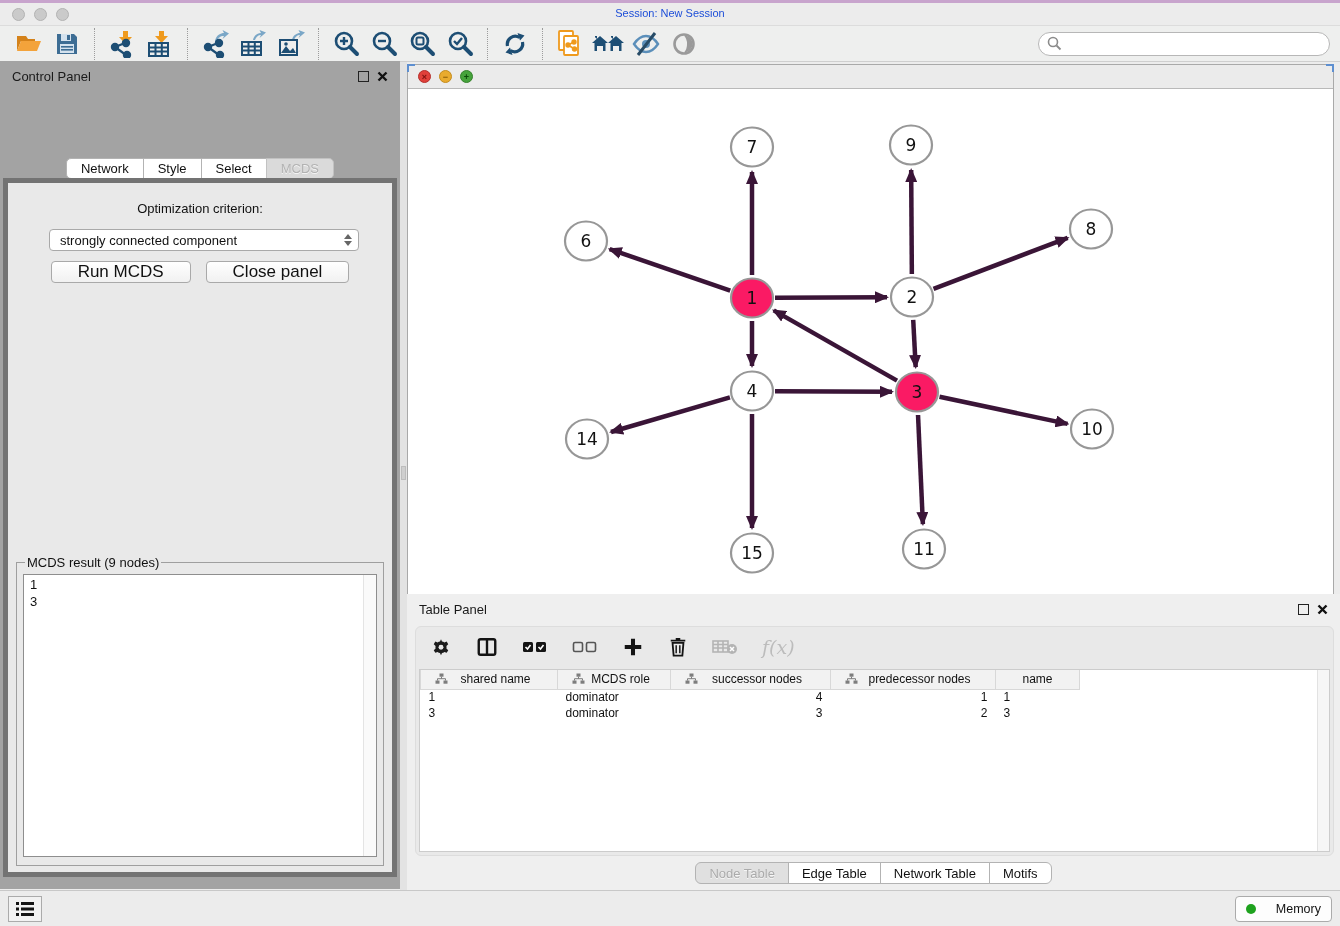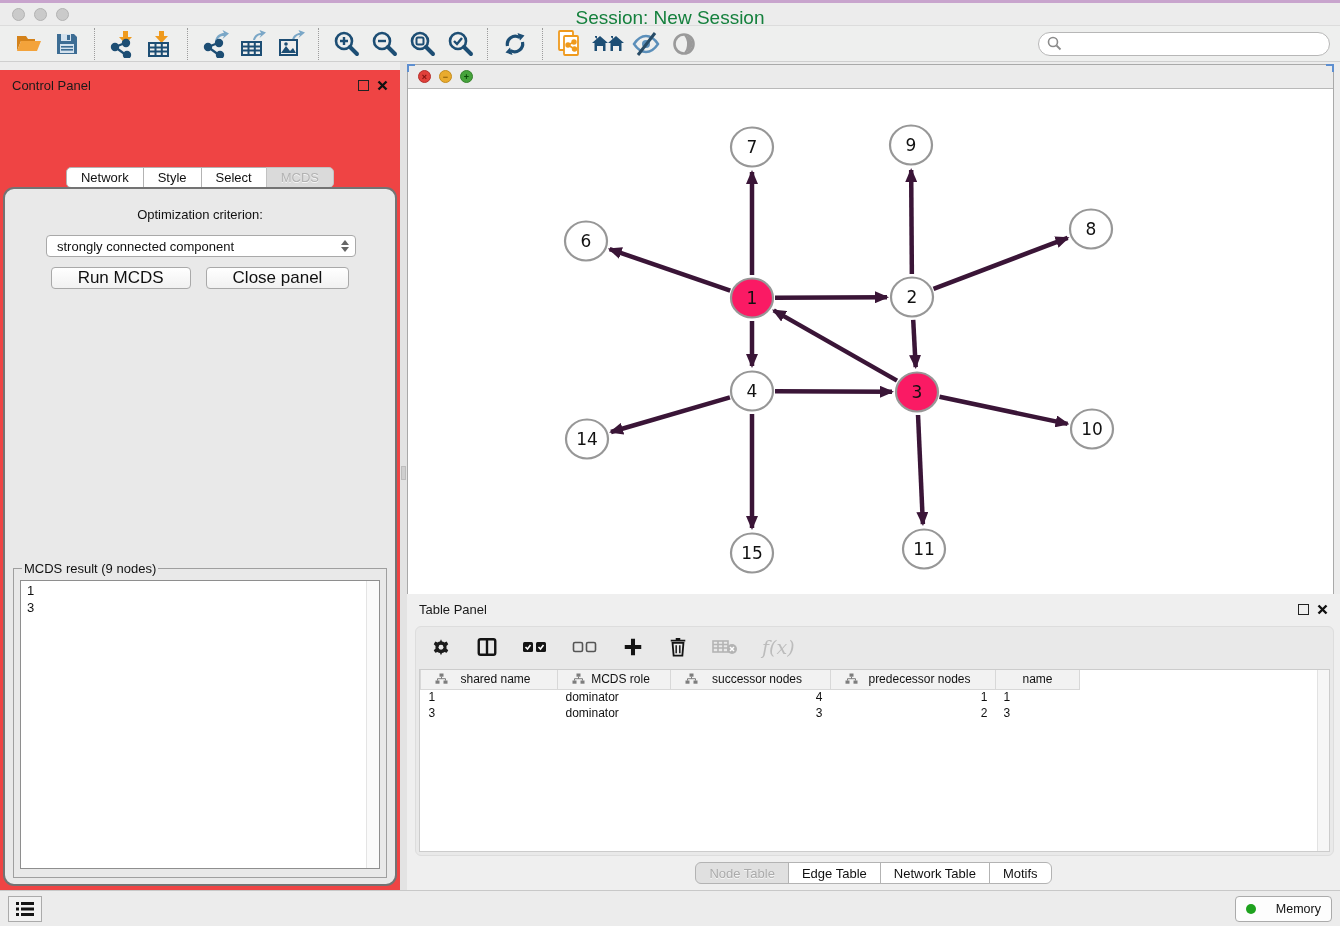--- a/index.html
+++ b/index.html
@@ -4,42 +4,42 @@
 <style>
   * { margin:0; padding:0; box-sizing:border-box; }
   html,body { width:1340px; height:926px; font-family:"Liberation Sans", sans-serif; }
   .app { position:relative; width:1340px; height:926px; background:#ececec; overflow:hidden; }
 
   
   .mac-titlebar { position:absolute; left:0; top:0; width:1340px; height:26px; background:#ececec; border-bottom:1px solid #dcdcdc; }
   .purple-strip { position:absolute; left:0; top:0; width:100%; height:3px; background:#c8a4cd; }
   .tl { position:absolute; top:8px; width:13px; height:13px; border-radius:50%; background:#cacaca; border:1px solid #b3b3b3; }
   .tl.t1{ left:12px; } .tl.t2{ left:34px; } .tl.t3{ left:56px; }
-  .app-title { position:absolute; left:0; right:0; top:7px; text-align:center; font-size:19px; color:#15803d; }
+  .app-title { position:absolute; left:0; right:0; top:7px; text-align:center; font-size:11px; color:#1d4ed8; }
 
   
   .toolbar { position:absolute; left:0; top:26px; width:1340px; height:36px; background:#eeefee; border-bottom:1px solid #cfcfcf; display:flex; align-items:center; padding:0 10px; }
   .tb-btn { width:38px; height:32px; display:flex; align-items:center; justify-content:center; flex:0 0 auto; }
   .tb-btn svg { display:block; }
   .tb-sep { width:1px; height:32px; border-left:1px dotted #9c9c9c; margin:0 8px; flex:0 0 auto; }
   .search-box { margin-left:auto; width:292px; height:24px; background:#fff; border:1px solid #b7b7b7; border-radius:12px; display:flex; align-items:center; padding:0 8px; }
   .search-box input { border:none; outline:none; flex:1; font-size:13px; background:transparent; margin-left:5px; }
 
   
-  .control-panel { position:absolute; left:0; top:70px; width:400px; height:828px; background:#ef4444; }
+  .control-panel { position:absolute; left:0; top:61px; width:400px; height:828px; background:#a3a3a3; }
   .panel-header { position:relative; height:30px; display:flex; align-items:center; padding:0 12px; font-size:13px; color:#1a1a1a; }
   .panel-header .ph-icons { margin-left:auto; display:flex; align-items:center; gap:8px; }
   .float-ic { width:11px; height:11px; border:1.6px solid #222; }
   .close-ic svg { display:block; }
   .cp-tabs { position:absolute; left:0; right:0; top:97px; display:flex; justify-content:center; }
   .cp-tab { height:21px; line-height:20px; padding:0 14px; background:#fff; border:1px solid #b3b3b3; font-size:13px; color:#111; margin-left:-1px; cursor:default; }
   .cp-tab:first-child { border-radius:5px 0 0 5px; margin-left:0; }
   .cp-tab:last-child { border-radius:0 5px 5px 0; }
   .cp-tab.active { background:#dadada; color:#b2b2b2; border-color:#c2c2c2; text-shadow:0 1px 0 #f4f4f4; }
-  .cp-body { position:absolute; left:3px; right:3px; top:117px; bottom:12px; background:#e9e9e9; border:2px solid #737373; border-radius:11px; }
+  .cp-body { position:absolute; left:3px; right:3px; top:117px; bottom:12px; background:#e9e9e9; border:5px solid #737373; border-radius:0; }
   .opt-label { margin-top:18px; text-align:center; font-size:13px; color:#111; }
   .cp-select { position:absolute; left:41px; top:46px; width:310px; height:22px; background:#fff; border:1px solid #a9a9a9; border-radius:4px; display:flex; align-items:center; padding:0 4px 0 10px; font-size:13px; color:#111; }
   .cp-select .stepper { margin-left:auto; display:flex; flex-direction:column; gap:2px; align-items:center; padding-right:2px; }
   .tri-up { width:0; height:0; border-left:4px solid transparent; border-right:4px solid transparent; border-bottom:5px solid #666; }
   .tri-dn { width:0; height:0; border-left:4px solid transparent; border-right:4px solid transparent; border-top:5px solid #666; }
   .btn-row { position:absolute; left:0; right:0; top:78px; display:flex; justify-content:center; gap:15px; }
   .cp-button { height:22px; padding:0 26px; background:linear-gradient(#ffffff,#f1f1f1); border:1px solid #a9a9a9; border-radius:4px; font-size:17px; color:#111; font-family:"Liberation Sans",sans-serif; }
   fieldset.result { position:absolute; left:8px; right:8px; top:372px; bottom:6px; border:1px solid #9f9f9f; padding:4px 6px 8px 6px; }
   fieldset.result legend { font-size:13px; color:#111; padding:0 2px; margin-left:2px; }
   .result-box { position:relative; width:100%; height:100%; background:#fff; border:1px solid #8e8e8e; font-size:13px; color:#111; }

